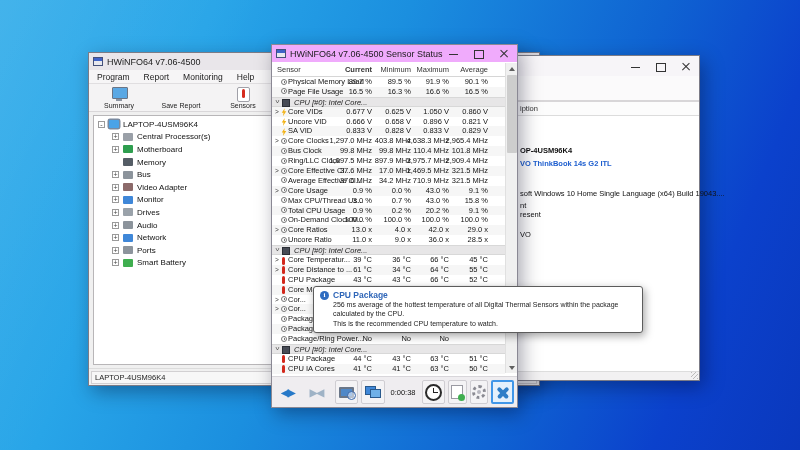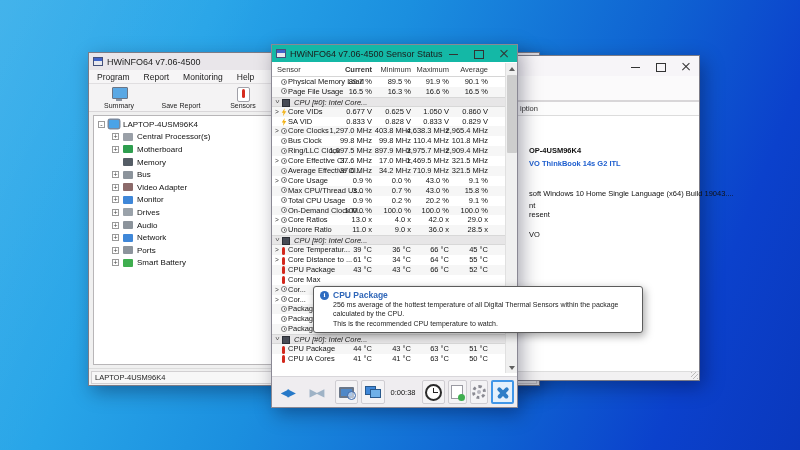--- a/index.html
+++ b/index.html
@@ -6,21 +6,21 @@
   html,body { width:800px; height:450px; overflow:hidden; font-family:"Liberation Sans", sans-serif; }
   #stage { position:relative; width:800px; height:450px;
     background:linear-gradient(112deg,#36aeea 0%,#28a5e8 22%,#1b8fdf 42%,#0f63d2 68%,#0b41cc 85%,#0a38bd 100%); }
   #stage::before { content:""; position:absolute; left:-120px; top:-200px; width:560px; height:700px;
     background:linear-gradient(100deg, rgba(255,255,255,0.10), rgba(255,255,255,0) 55%);
     transform:rotate(18deg); pointer-events:none; }
 
   .window { position:absolute; background:#f0f0f0; border:1px solid #7b7b86; box-shadow:4px 6px 18px rgba(0,0,30,.35); }
   .titlebar { height:17px; display:flex; align-items:center; padding:0 4px; font-size:9px; color:#1b1b1b; }
   .t-main { background:#e9e6ea; }
-  .t-sensor { background:#14b8a6; }
+  .t-sensor { background:#f0abfc; }
   .t-right { background:#f7f5f8; height:20px; }
   .title-text { margin-left:4px; white-space:nowrap; overflow:hidden; }
   .caption-btns { margin-left:auto; display:flex; align-items:center; gap:14px; padding-right:4px; }
   .cb { width:11px; height:11px; position:relative; }
   .cb-min::after { content:""; position:absolute; left:1px; right:1px; top:6px; height:1px; background:#333; }
   .cb-max::after { content:""; position:absolute; left:1px; top:2px; width:8px; height:7px; border:1px solid #333; }
   .cb-close::before,.cb-close::after { content:""; position:absolute; left:1px; top:5px; width:10px; height:1.4px; background:#333; }
   .cb-close::before { transform:rotate(45deg);} .cb-close::after { transform:rotate(-45deg);}
   .app-ico { width:10px; height:9px; background:#e8e8ee; border:1px solid #44507a; position:relative; flex:0 0 auto;}
   .app-ico::before { content:""; position:absolute; left:0; top:0; right:0; height:3px; background:#3f63c8; }
@@ -45,21 +45,21 @@
   .expander.none { visibility:hidden; }
   .ti { width:10px; height:8px; border-radius:1px; margin-right:4px; flex:0 0 auto; position:relative;}
   .statusbar { position:absolute; left:0; right:0; bottom:0; height:17px; background:#f0f0f0; border-top:1px solid #dcdcdc; display:flex; align-items:center; }
   .status-cell { margin:1px 2px; flex:1; height:13px; border:1px solid #d2d0d2; background:#f7f7f7; font-size:7.5px; color:#222; display:flex; align-items:center; padding-left:3px;}
 
   
   #right-win { left:516px; top:55px; width:184px; height:326px; background:#fff; }
   .rw-toolbar { height:26px; background:#fbfafb; border-bottom:2px solid #d8d6d8; }
   .rw-colhdr { height:14px; border-bottom:1px solid #dcdcdc; font-size:7.5px; color:#333; display:flex; align-items:center; padding-left:3px; background:#fcfcfc;}
   .rw-body { position:relative; font-size:7.5px; color:#111; }
-  .rw-row { position:absolute; left:12px; white-space:nowrap; }
+  .rw-row { position:absolute; left:3px; white-space:nowrap; }
   .rw-bold { font-weight:bold; }
   .rw-link { font-weight:bold; color:#1d5ecf; }
   .rw-status { position:absolute; left:0; right:0; bottom:0; height:9px; background:#f2f1f2; border-top:1px solid #ddd; }
   .grip { position:absolute; right:1px; bottom:1px; width:7px; height:7px;
     background:repeating-linear-gradient(135deg,#bbb 0 1px,transparent 1px 3px); }
 
   
   #sensor-win { left:271px; top:44px; width:247px; height:364px; background:#fff; border-color:#8a8894; }
   .s-header { position:absolute; left:0; right:12px; top:18px; height:14px; background:#fff; border-bottom:1px solid #d6d6d6; font-size:7.5px; color:#333; }
   .s-header span { position:absolute; top:2px; }
@@ -291,20 +291,28 @@
           <span class="chev">&gt;</span>
           <span class="ric ic-bolt"></span>
           <span class="lbl">Core VIDs</span>
           <span class="val v0">0.677 V</span>
           <span class="val v1">0.625 V</span>
           <span class="val v2">1.050 V</span>
           <span class="val v3">0.860 V</span>
         </div>
         <div class="srow">
           <span class="ric ic-bolt"></span>
+          <span class="lbl">Uncore VID</span>
+          <span class="val v0">0.666 V</span>
+          <span class="val v1">0.658 V</span>
+          <span class="val v2">0.896 V</span>
+          <span class="val v3">0.821 V</span>
+        </div>
+        <div class="srow">
+          <span class="ric ic-bolt"></span>
           <span class="lbl">SA VID</span>
           <span class="val v0">0.833 V</span>
           <span class="val v1">0.828 V</span>
           <span class="val v2">0.833 V</span>
           <span class="val v3">0.829 V</span>
         </div>
         <div class="srow">
           <span class="chev">&gt;</span>
           <span class="ric ic-clock"></span>
           <span class="lbl">Core Clocks</span>

